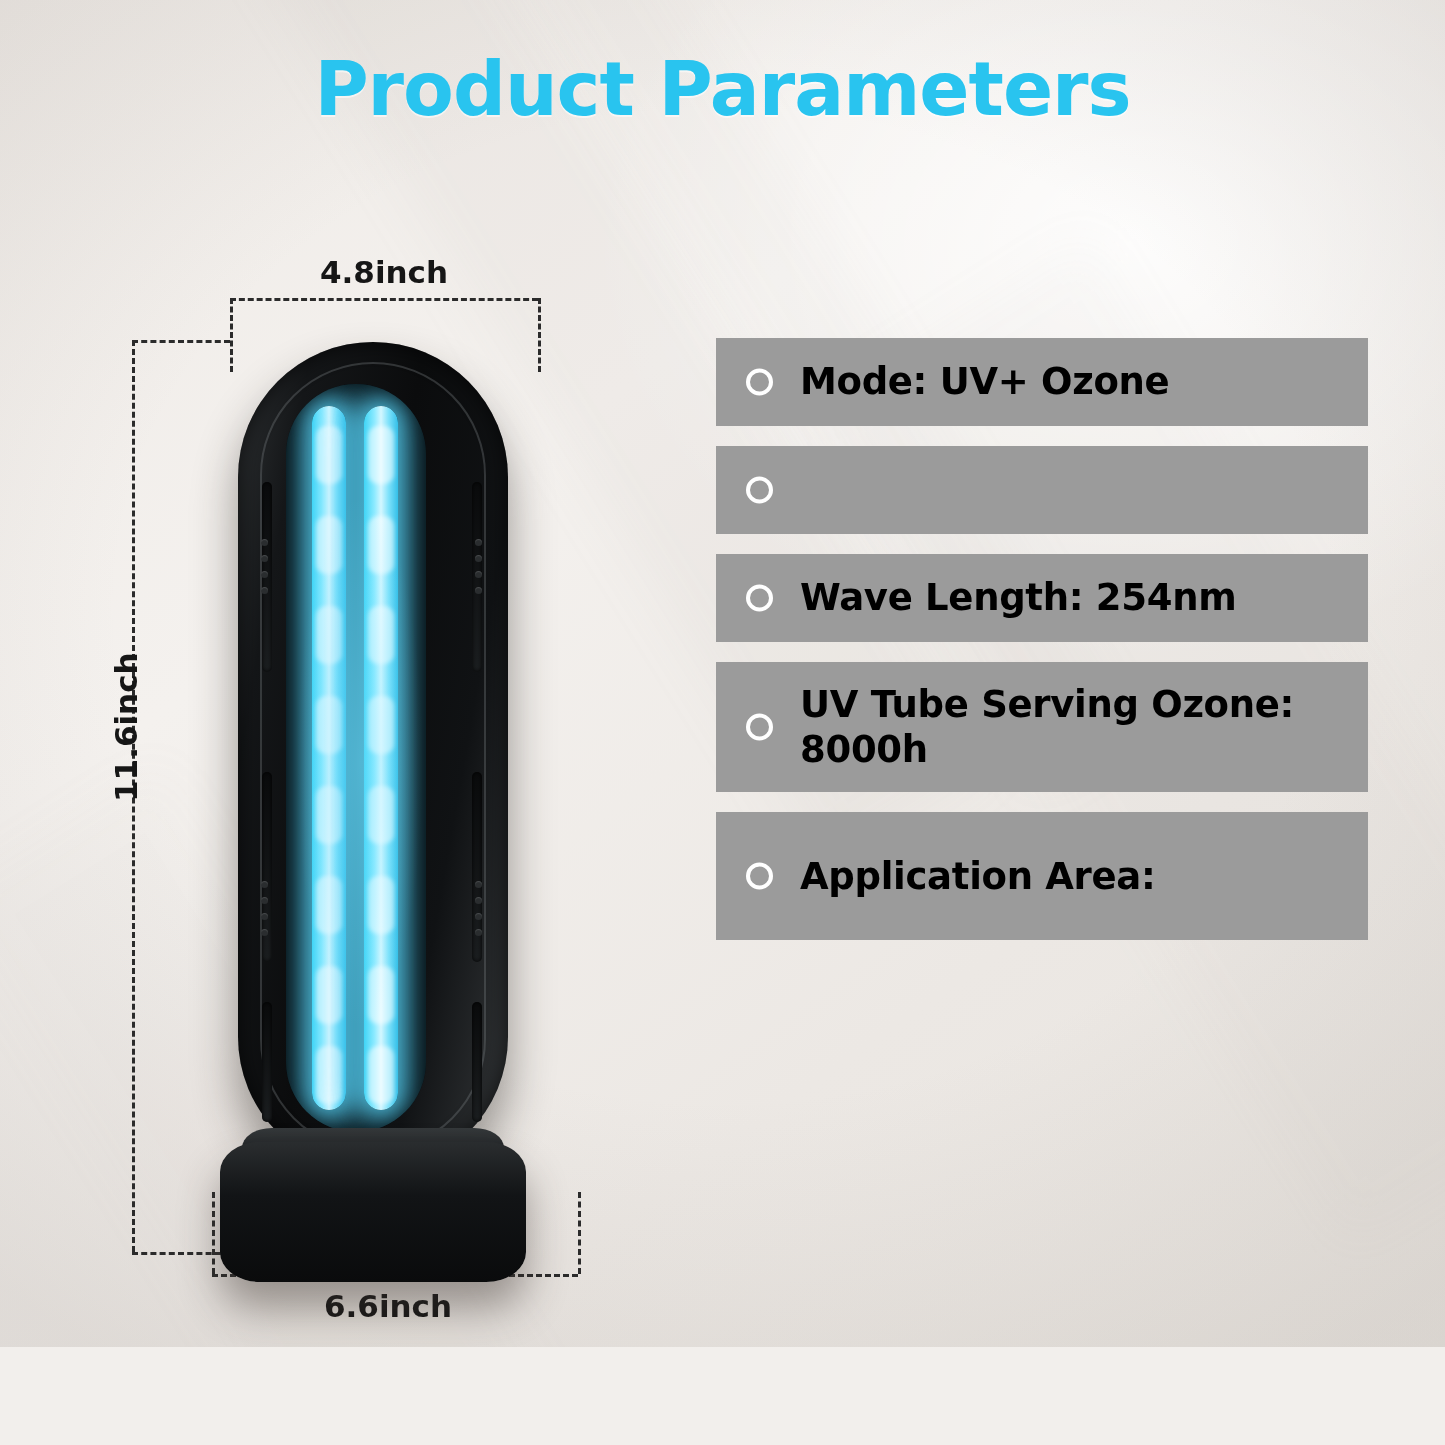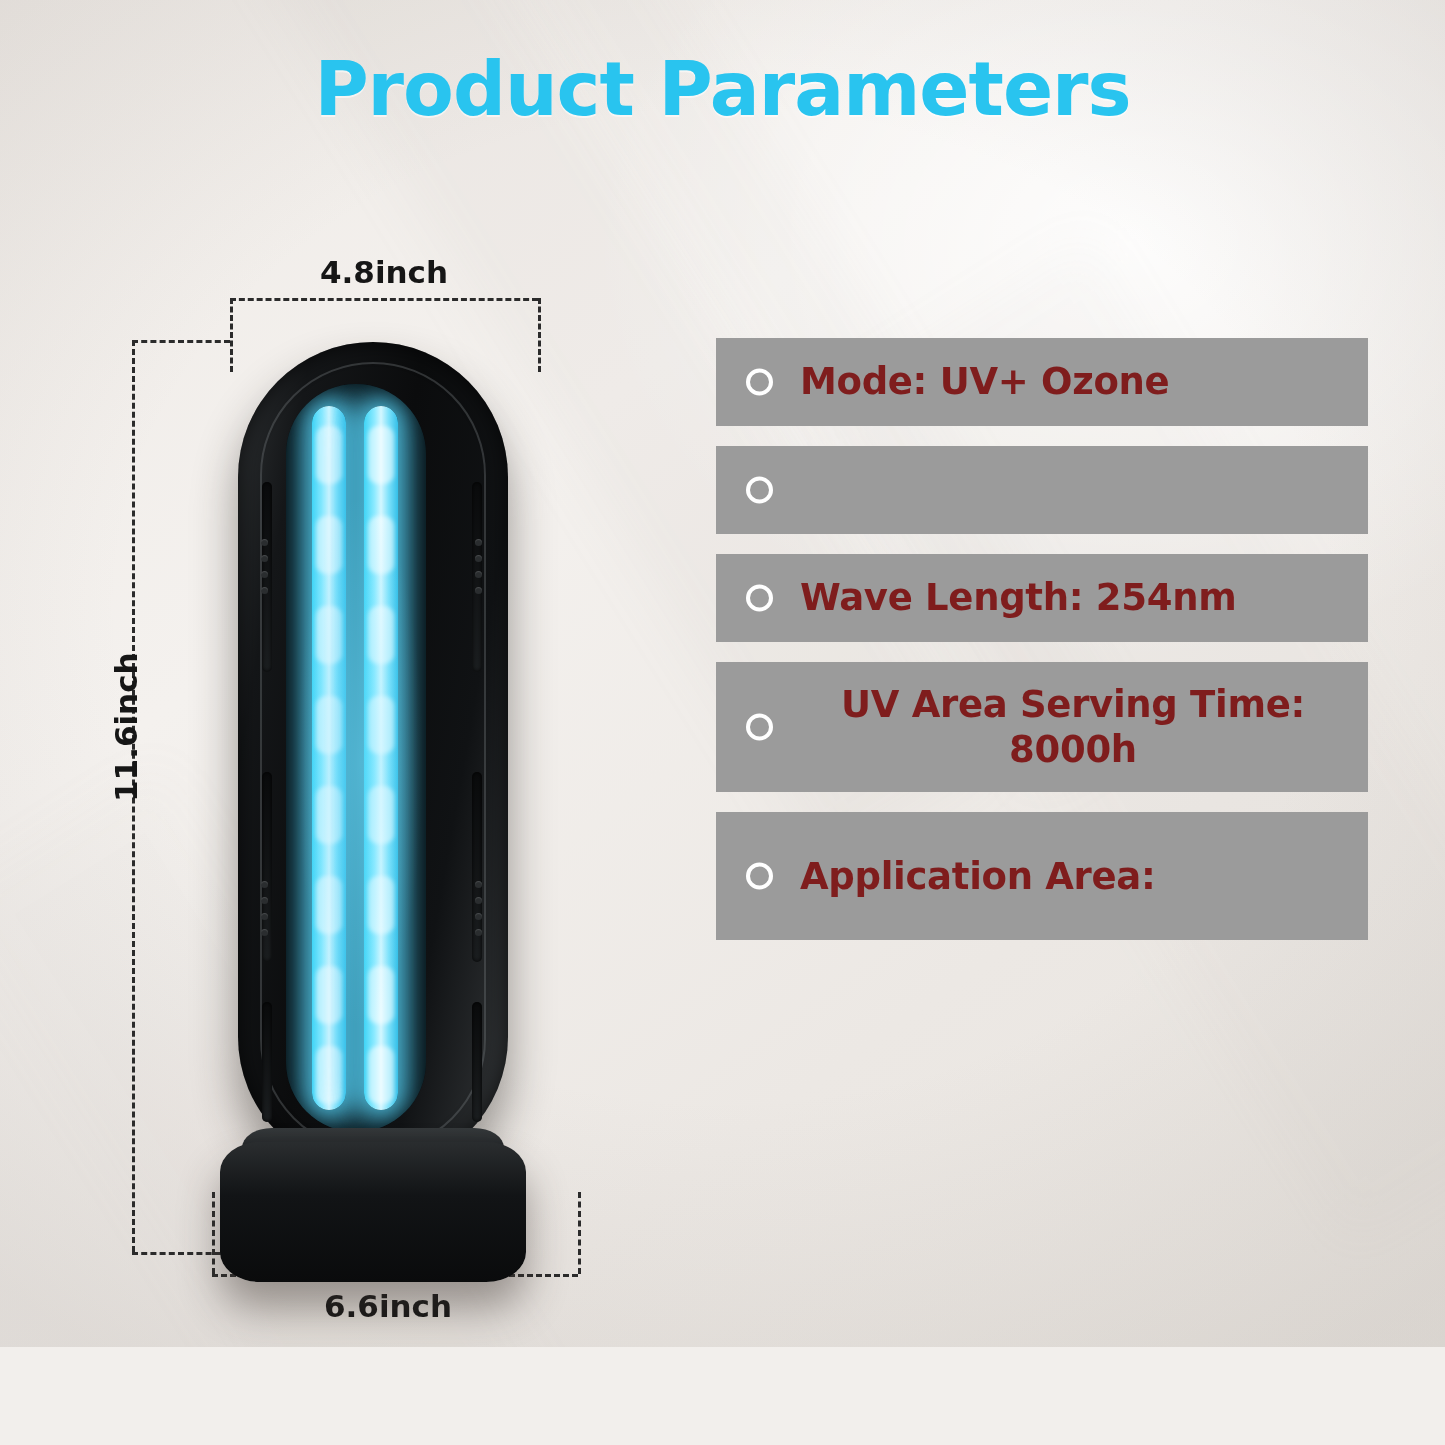--- a/index.html
+++ b/index.html
@@ -259,23 +259,22 @@
     height: 27px;
     border-radius: 50%;
     border: 4px solid #ffffff;
     box-sizing: border-box;
   }
   .spec-text {
     font-family: "DejaVu Sans", sans-serif;
     font-weight: bold;
     font-size: 37px;
     line-height: 1.22;
-    color: #7f1d1d;
+    color: #000000;
     letter-spacing: -0.3px;
-    text-align: center;
   }
   .spec-row.two-line { min-height: 128px; }
 </style>
 </head>
 <body>
 
 <div id="page">
 
   <div class="bg-band b1"></div>
   <div class="bg-band b2"></div>
@@ -384,21 +383,21 @@
     </div>
 
 
     <div class="spec-row">
       <span class="spec-bullet"></span>
       <span class="spec-text">Wave Length:  254nm</span>
     </div>
 
     <div class="spec-row two-line">
       <span class="spec-bullet"></span>
-      <span class="spec-text">UV Area Serving Time: 8000h</span>
+      <span class="spec-text">UV Tube Serving Ozone: 8000h</span>
     </div>
 
     <div class="spec-row two-line">
       <span class="spec-bullet"></span>
       <span class="spec-text">
         <span> Application Area:</span><br>
       </span>
     </div>
 
   </div>

